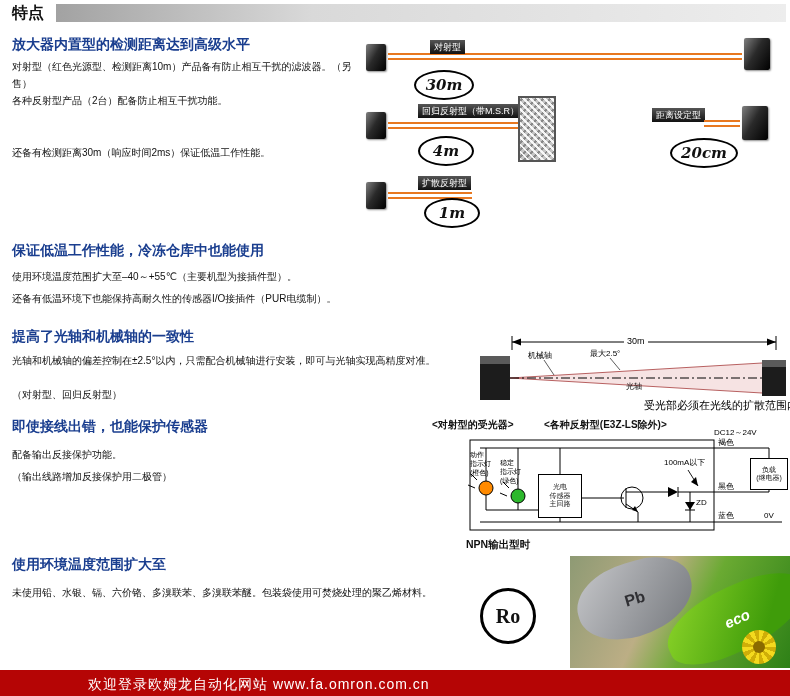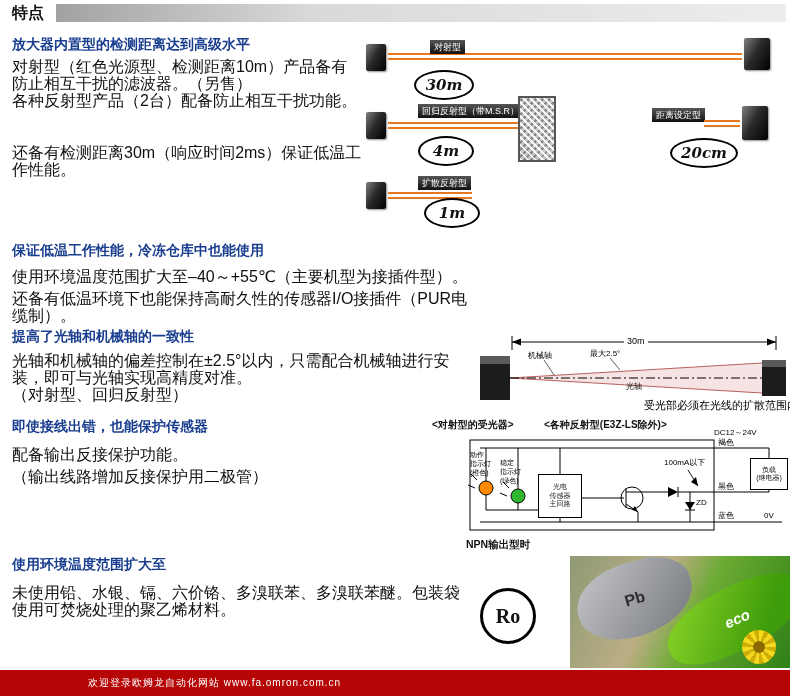--- a/index.html
+++ b/index.html
@@ -2,21 +2,21 @@
 <html><head>
 <meta charset="utf-8">
 <style>
   html,body{margin:0;padding:0;background:#fff;}
   body{font-family:"Liberation Sans","DejaVu Sans",sans-serif;color:#111;}
   #page{position:relative;width:790px;height:696px;background:#fff;overflow:hidden;}
   .hdr-title{position:absolute;left:12px;top:3px;font-size:16px;font-weight:bold;}
   .hdr-bar{position:absolute;left:56px;top:4px;width:730px;height:18px;
            background:linear-gradient(to right,#a2a2a2,#d9d9d9 35%,#ededed);}
   .sec-h{position:absolute;font-size:14px;font-weight:bold;color:#1a3e8f;white-space:nowrap;}
-  .txt{position:absolute;font-size:16px;line-height:17px;color:#111;}
+  .txt{position:absolute;font-size:10px;line-height:17px;color:#111;}
   .lbl{position:absolute;background:linear-gradient(#555,#111);color:#fff;font-size:9px;
        line-height:14px;padding:0 4px;white-space:nowrap;}
   .oval{position:absolute;border:2px solid #000;border-radius:50%;background:#fff;
         display:flex;align-items:center;justify-content:center;font-style:italic;
         font-weight:bold;font-size:15px;font-family:"DejaVu Serif","Liberation Serif",serif;}
   .sensor{position:absolute;background:linear-gradient(120deg,#808080 0%,#2a2a2a 45%,#000 100%);
           border-radius:2px;box-shadow:1px 1px 2px rgba(0,0,0,.45);}
   .beam{position:absolute;height:7px;
         background:linear-gradient(to bottom,#e87820 0,#e87820 2px,#fff 2px,#fff 5px,#e87820 5px,#e87820 7px);}
   .reflector{position:absolute;border:2px solid #555;background:#c6c6c6;
@@ -43,21 +43,21 @@
   .leaf-gray span{font-weight:bold;font-size:16px;color:#2f2f33;}
   .leaf-green{position:absolute;left:92px;top:30px;width:150px;height:64px;
        border-radius:55% 45% 60% 40%;transform:rotate(-24deg);
        background:linear-gradient(130deg,#8fd62a,#3f9c0a 70%);
        display:flex;align-items:center;justify-content:center;}
   .leaf-green span{font-weight:bold;font-style:italic;font-size:15px;color:#fff;}
   .flower{position:absolute;left:172px;top:74px;width:34px;height:34px;border-radius:50%;
        background:repeating-conic-gradient(#f4d91e 0 18deg,#cfae08 18deg 36deg);}
   .flower-core{position:absolute;left:11px;top:11px;width:12px;height:12px;border-radius:50%;background:#8a6a00;}
   .footer{position:absolute;left:0;top:670px;width:790px;height:26px;background:#b50505;}
-  .footer-text{position:absolute;left:88px;top:6px;color:#fff;font-size:10px;letter-spacing:1px;white-space:nowrap;text-align:right;}
+  .footer-text{position:absolute;left:88px;top:6px;color:#fff;font-size:14px;letter-spacing:1px;white-space:nowrap;text-align:right;}
   svg{position:absolute;left:0;top:0;}
 </style>
 </head>
 <body>
 
 <div id="page">
 
   <div class="hdr-title">特点</div>
   <div class="hdr-bar"></div>
 

